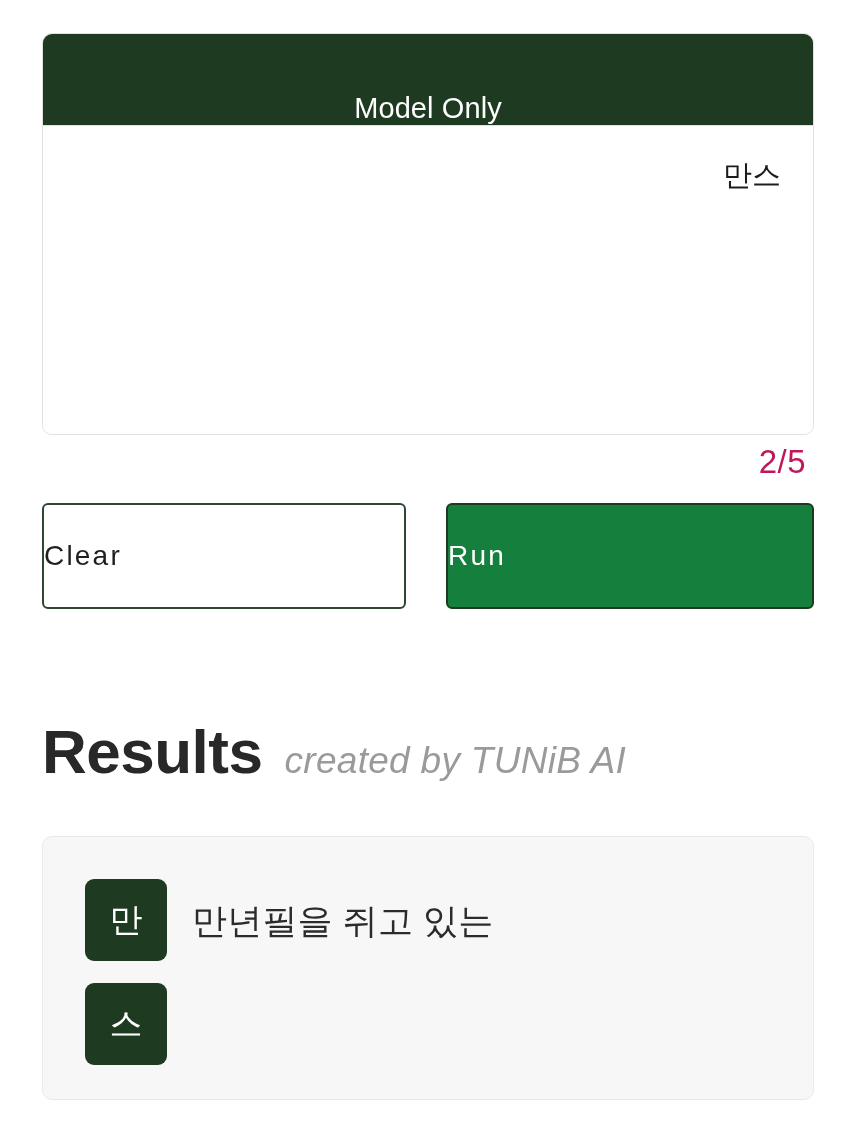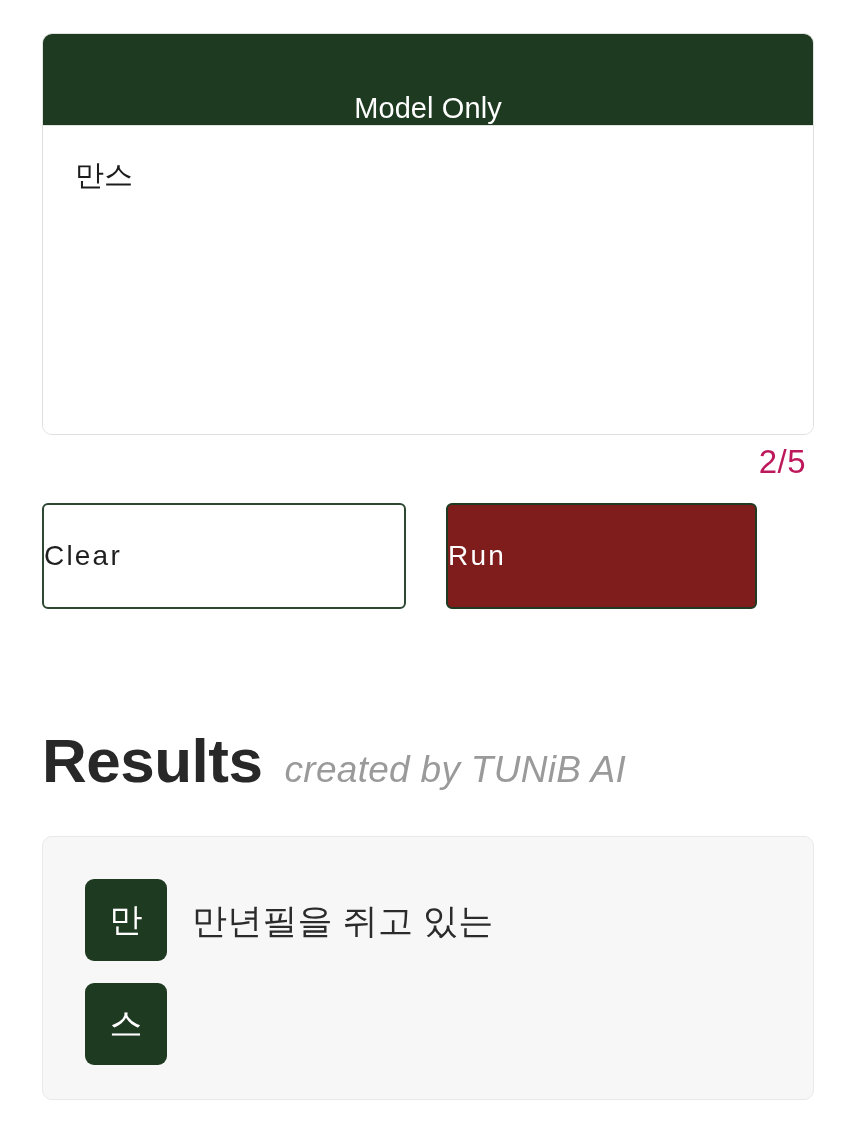--- a/index.html
+++ b/index.html
@@ -74,20 +74,21 @@
     border: 0;
     outline: none;
     resize: none;
     box-sizing: border-box;
     padding: 30px 32px;
     font-family: "Liberation Sans", "DejaVu Sans", sans-serif;
     font-size: 29px;
     line-height: 1.35;
     color: #1c1c1c;
     background: transparent;
+    text-align: right;
   }
 
   
   .counter {
     position: absolute;
     right: 44px;
     top: 443px;
     font-size: 33px;
     color: #be185d;
     letter-spacing: 0.5px;
@@ -117,43 +118,42 @@
   }
   .btn-clear {
     left: 0;
     width: 364px;
     background: #ffffff;
     border: 2px solid #2e4632;
     color: #1f1f1f;
   }
   .btn-run {
     left: 404px;
-    width: 311px;
-    background: #7f1d1d;
+    width: 368px;
+    background: #15803d;
     border: 2px solid #1e3a21;
     color: #ffffff;
   }
 
   
   .results-head {
     position: absolute;
     left: 42px;
     top: 721px;
     display: flex;
     align-items: baseline;
     gap: 22px;
     white-space: nowrap;
   }
   .results-title {
     font-size: 62px;
     font-weight: bold;
     color: #282828;
     letter-spacing: -0.5px;
     line-height: 1;
-    margin-top: 9px;
   }
   .results-sub {
     font-size: 37px;
     font-style: italic;
     color: #9a9a9a;
     letter-spacing: 0.3px;
     line-height: 1;
   }
 
   

